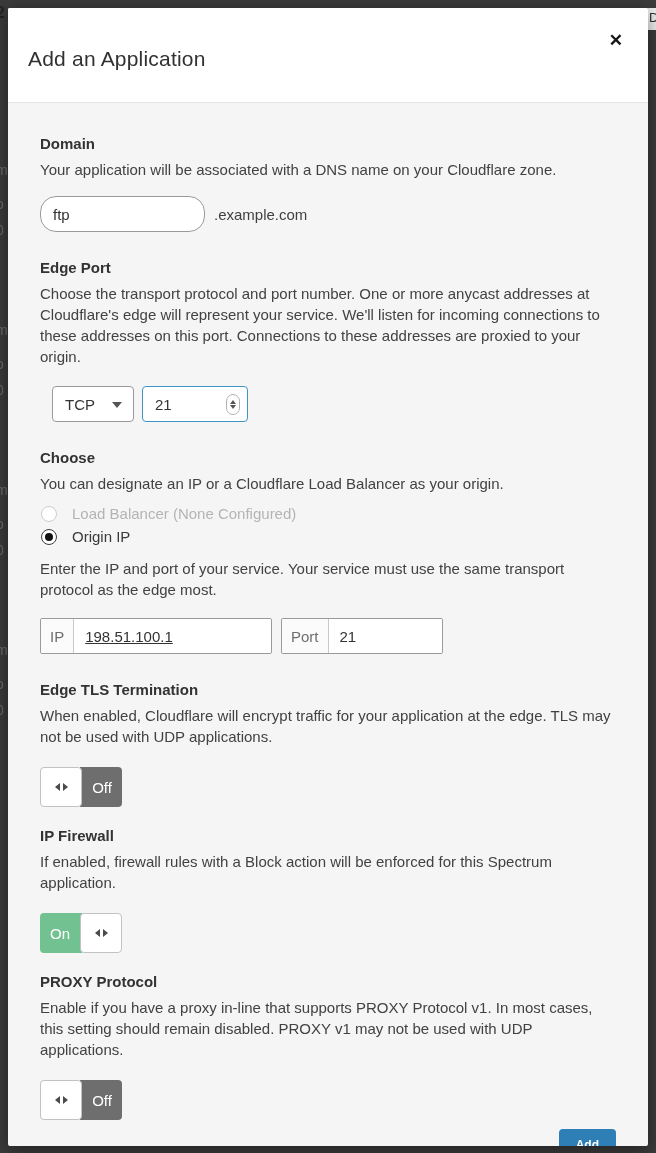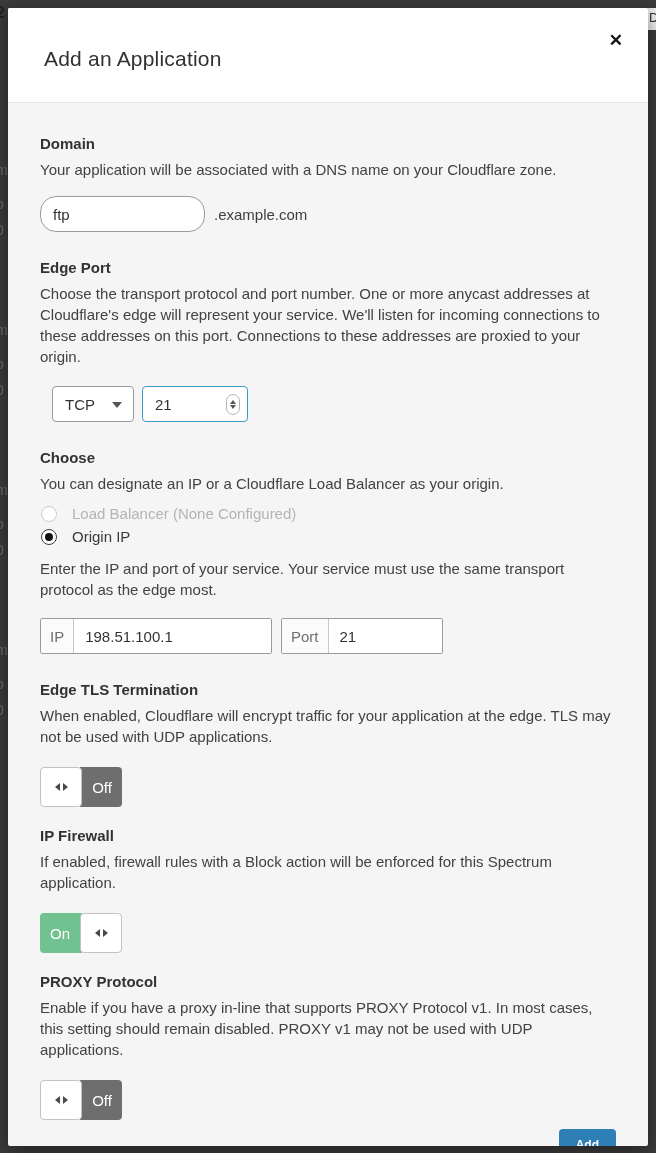--- a/index.html
+++ b/index.html
@@ -39,21 +39,21 @@
   .modal {
     position:absolute; left:8px; top:8px; width:640px; height:1138px;
     background:#f5f5f5; border-radius:2px; overflow:hidden;
     box-shadow:0 4px 18px rgba(0,0,0,.45);
   }
   .modal-header {
     height:95px; background:#fff; border-bottom:1px solid #e5e5e5;
     position:relative;
   }
   .modal-title {
-    position:absolute; left:36px; top:39px;
+    position:absolute; left:20px; top:39px;
     font-size:21px; font-weight:400; color:#313131; letter-spacing:.2px;
   }
   .close-btn {
     position:absolute; right:21px; top:20px;
     font-size:17px; font-weight:700; color:#151515;
     background:none; border:none; cursor:pointer; line-height:1;
     padding:4px;
   }
   .modal-body { padding:31px 32px 0 32px; }
 
@@ -130,21 +130,21 @@
   .prefix-label {
     display:flex; align-items:center; padding:0 9px;
     background:#fbfbfb; border-right:1px solid #c9c9c9;
     font-size:15px; color:#6e6e6e; flex:none;
   }
   .prefix-input input {
     border:none; outline:none; font-family:"Liberation Sans", sans-serif;
     font-size:15px; color:#333; padding:0 11px; background:#fff;
   }
   .ip-input-wrap { width:232px; }
-  .ip-input-wrap input { width:100%; }
+  .ip-input-wrap input { width:100%;text-decoration:underline; }
   .port-input-wrap { width:162px; margin-left:9px; }
   .port-input-wrap input { width:100%; }
 
   
   .toggle {
     margin-top:20px; width:84px; height:40px; display:flex;
     border-radius:4px; cursor:pointer; position:relative;
   }
   .seg { width:42px; display:flex; align-items:center; justify-content:center; }
   .seg-knob {

